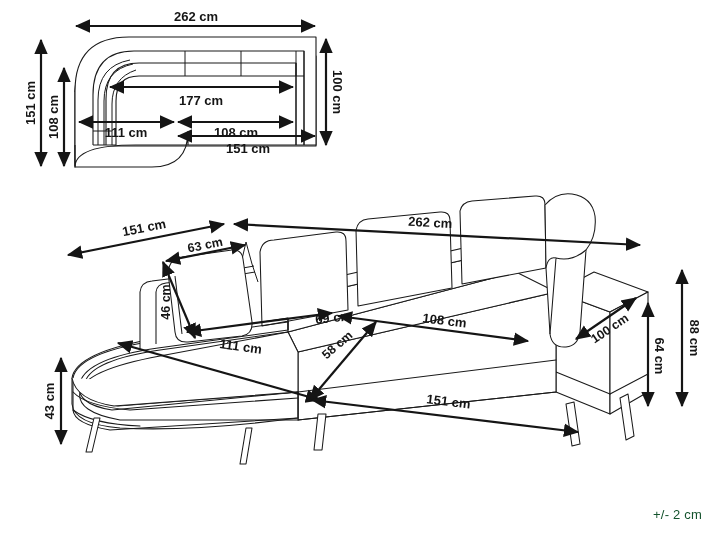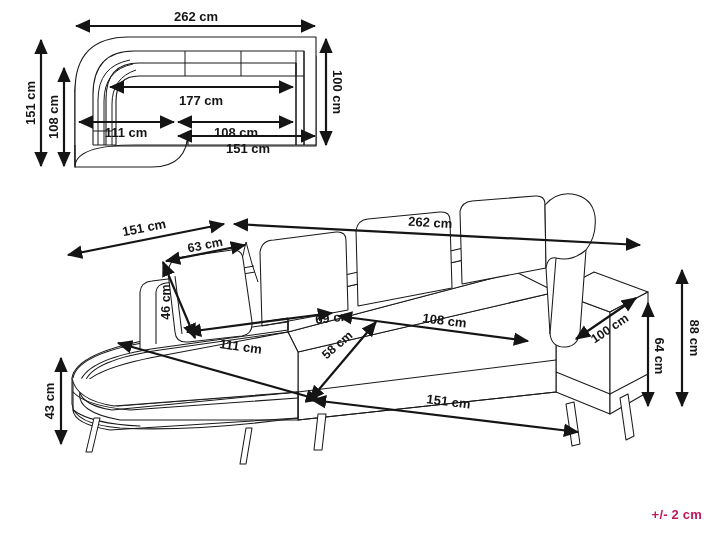--- a/index.html
+++ b/index.html
@@ -23,23 +23,23 @@
   .dim-label {
     font-family: "Liberation Sans", sans-serif;
     font-weight: bold;
     fill: #151515;
   }
   .tolerance-note {
     position: absolute;
     right: 18px;
     bottom: 18px;
     font-family: "Liberation Sans", sans-serif;
-    font-weight: bold;
+    font-weight: normal;
     font-size: 13px;
-    color: #be185d;
+    color: #14532d;
     letter-spacing: 0.2px;
   }
 </style>
 </head>
 <body>
 
 <svg id="sheet" viewBox="0 0 720 540" xmlns="http://www.w3.org/2000/svg">
 
   <defs>
     <marker id="arrEnd" viewBox="0 0 10 10" refX="9.2" refY="5" markerWidth="7" markerHeight="7" orient="auto-start-reverse">

